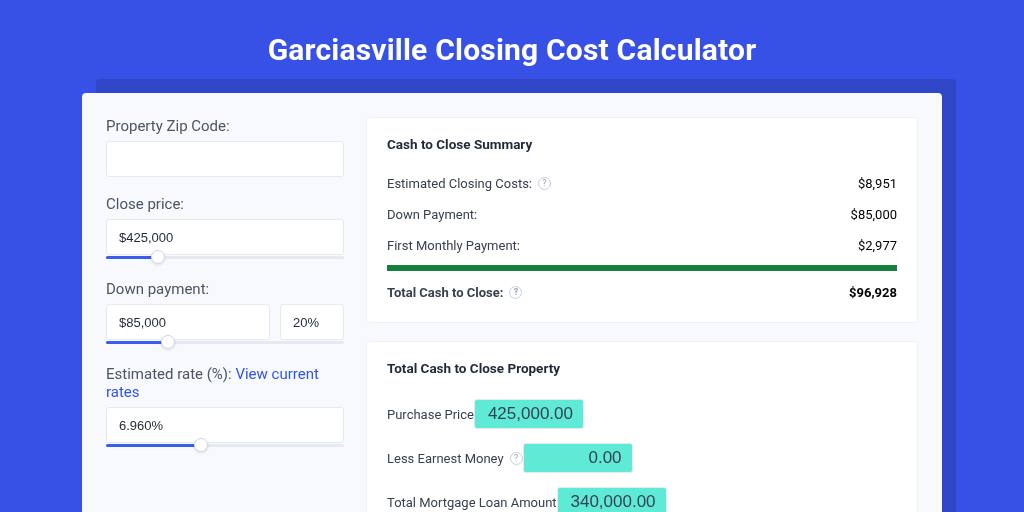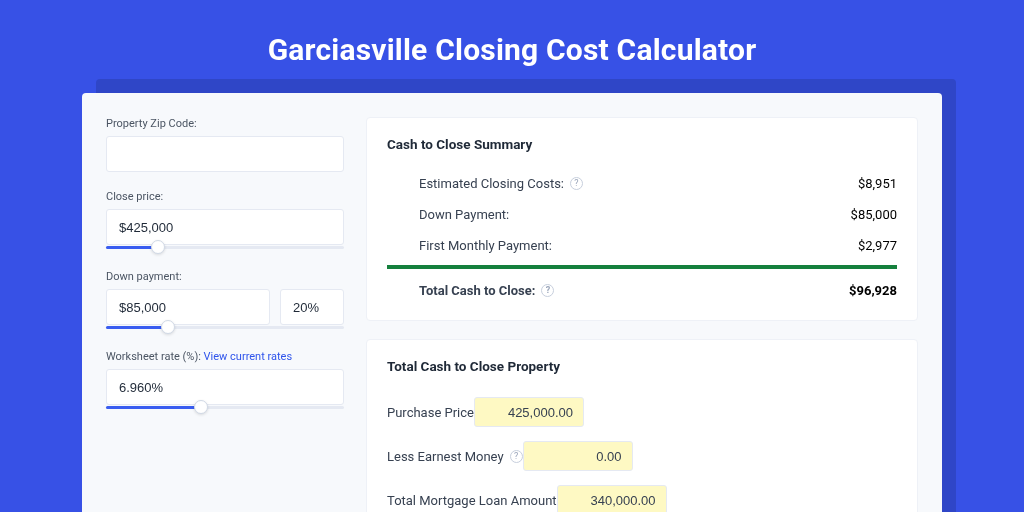--- a/index.html
+++ b/index.html
@@ -37,21 +37,21 @@
     padding: 24px 24px 0 24px;
     display: flex;
     gap: 22px;
     height: 600px;
   }
   .left-col { width: 238px; flex: 0 0 238px; }
   .right-col { flex: 1; display: flex; flex-direction: column; gap: 18px; }
 
   .field-group { margin-bottom: 18px; }
   .field-label {
-    font-size: 11px;
+    font-size: 15px;
     color: #4b5563;
     margin-bottom: 6px;
     display: block;
   }
   .field-label .link { color: #2f54eb; text-decoration: none; }
   .text-input, .num-input {
     width: 100%;
     height: 36px;
     background: #ffffff;
     border: 1px solid #e5e9f2;
@@ -107,46 +107,46 @@
     margin-bottom: 16px;
   }
   .row {
     display: flex;
     justify-content: space-between;
     align-items: center;
     font-size: 13px;
     color: #374151;
     padding: 8px 0;
   }
-  .row .label { display: flex; align-items: center; gap: 6px; margin-left: 32px; }
+  .row .label { display: flex; align-items: center; gap: 6px; }
   .row .value { color: #000000; }
-  .row.total { border-top: 4px solid #15803d; margin-top: 4px; padding-top: 14px; }
+  .row.total { border-top: 6px solid #15803d; margin-top: 4px; padding-top: 14px; }
   .row.total .label, .row.total .value { font-weight: 700; }
 
   .help-icon {
     display: inline-flex;
     width: 13px; height: 13px;
     border: 1px solid #c7cfdd;
     border-radius: 50%;
     font-size: 9px;
     color: #9aa5ba;
     align-items: center;
     justify-content: center;
     line-height: 1;
   }
 
   .ws-input {
     width: 110px;
     height: 30px;
-    background: #fef9c3;
+    background: #5eead4;
     border: 1px solid #e5e9f2;
     border-radius: 3px;
     text-align: right;
     padding: 0 10px;
-    font-size: 13px;
+    font-size: 17px;
     color: #374151;
     outline: none;
   }
   .ws-row {
     display: flex;
     justify-content: flex-start;
     align-items: center;
     font-size: 13px;
     color: #374151;
     padding: 7px 0;
@@ -187,21 +187,21 @@
         </div>
         <div class="slider-wrap">
           <div class="slider-track"></div>
           <div class="slider-fill" style="width:26%"></div>
           <div class="slider-thumb" style="left:26%"></div>
         </div>
       </div>
 
       <div class="field-group">
         <label class="field-label">
-          <span>Worksheet rate (%):</span>
+          <span>Estimated rate (%):</span>
           <a href="#" class="link">View current rates</a>
         </label>
         <input class="num-input" type="text" value="6.960%" style="">
         <div class="slider-wrap">
           <div class="slider-track"></div>
           <div class="slider-fill" style="width:40%"></div>
           <div class="slider-thumb" style="left:40%"></div>
         </div>
       </div>
 

